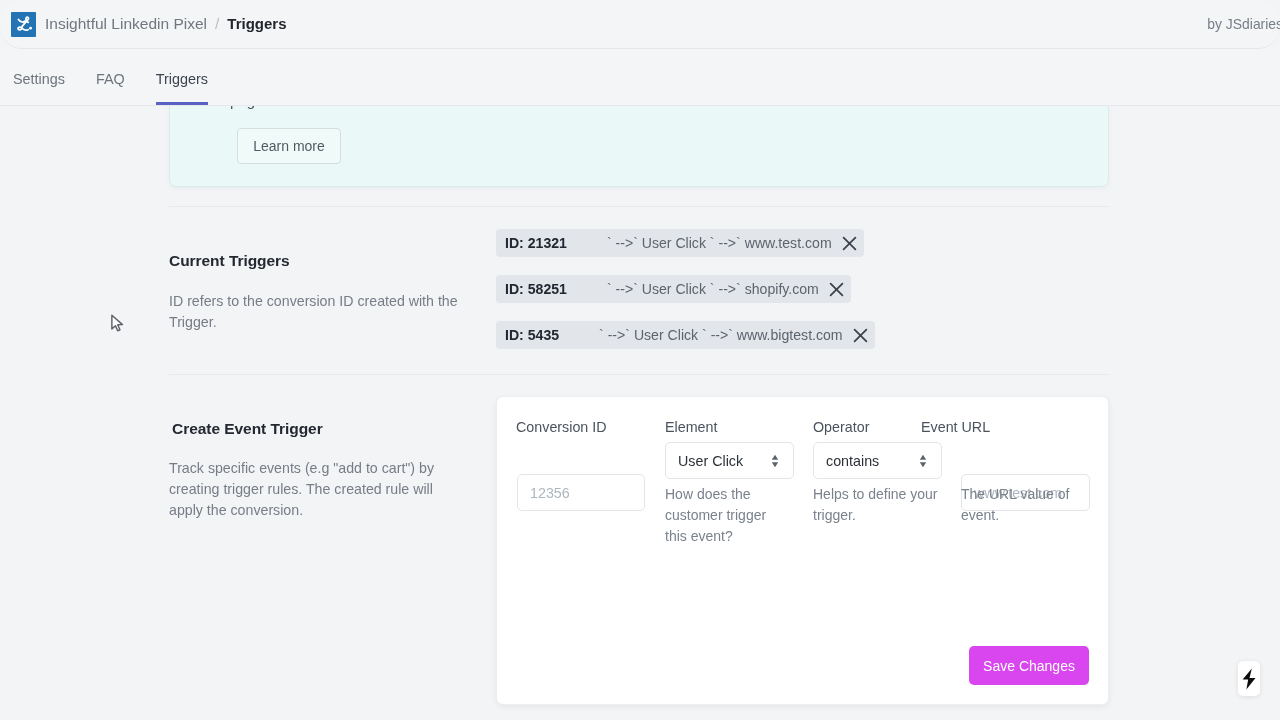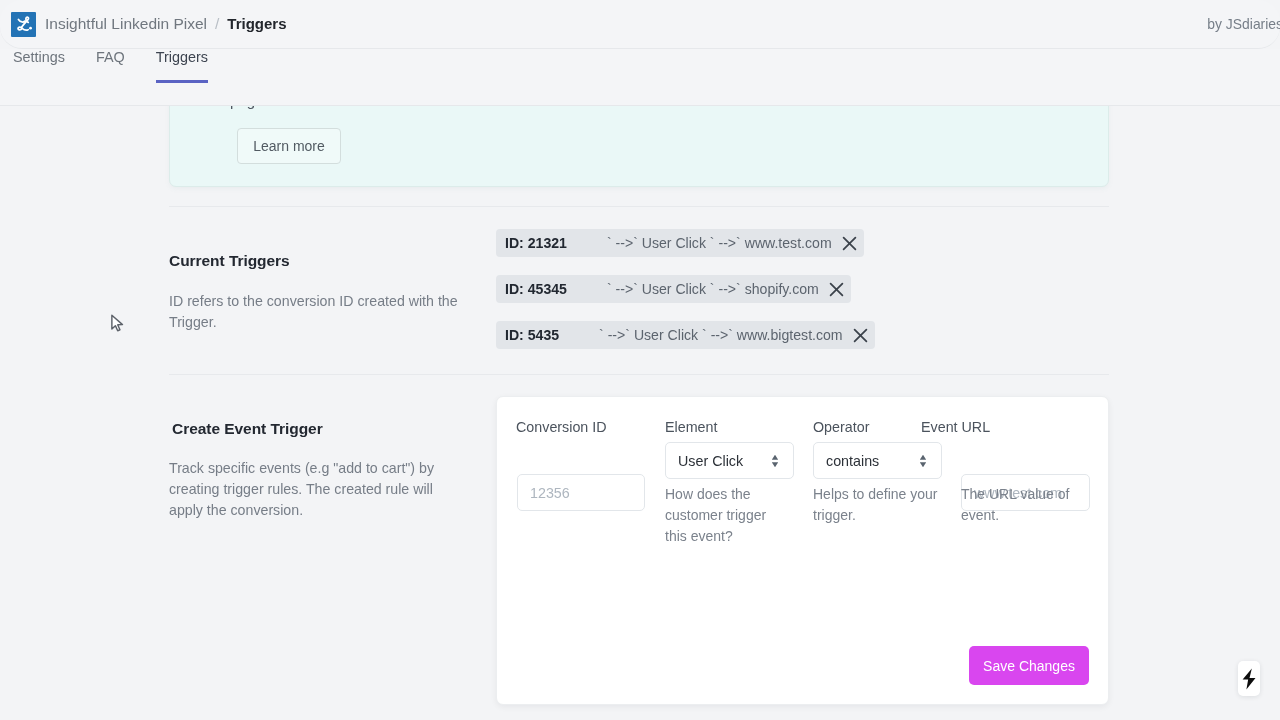--- a/index.html
+++ b/index.html
@@ -18,21 +18,21 @@
   .logo { width:25px; height:25px; background:#2373b5; border-radius:1px; flex:none;
           display:flex; align-items:center; justify-content:center; }
   .brand { margin-left:9px; font-size:15.5px; color:#70777f; letter-spacing:0px;}
   .brand .cur { color:#22262c; font-weight:700; font-size:15px; }
   .brand .sep { color:#b9bfc6; margin:0 8px 0 8px; font-weight:400;}
   .by { position:absolute; right:-3px; top:16px; font-size:13.9px; color:#767e88; white-space:nowrap; }
 
   
   .tabs { position:absolute; left:0; top:49px; width:1280px; z-index:10; height:57px;
           background:#f4f5f7; border-bottom:1px solid #e6e8eb;
-          display:flex; align-items:flex-start; padding-left:13px; }
+          display:flex; align-items:flex-end; padding-left:13px; }
   .tab { font-size:14.4px; color:#6d747c; padding: 0 0 15px 0; margin-right:0;
          border-bottom:3px solid transparent; }
   .tab.active { color:#3d4450; border-bottom-color:#5a63c3; }
   .t1 { margin-right:31px }
   .t2 { margin-right:31px }
 
   
   .content { position:absolute; left:0; top:0; width:1280px; height:720px; }
 
   .infobox { position:absolute; left:169px; top:62px; width:940px; height:125px;
@@ -125,21 +125,21 @@
     <b>ID: 21321</b>
       <span class="arrow">` --&gt;` User Click ` --&gt;` www.test.com</span>
     <span class="xbtn">
       <svg width="15" height="15" viewBox="0 0 15 15">
           <path d="M1.6 1.6 L13.4 13.4 M13.4 1.6 L1.6 13.4" stroke="#3b424b" stroke-width="1.75" stroke-linecap="round"></path>
         </svg>
     </span>
   </div>
 
   <div class="pill" style="left:496px; top:275px">
-    <b>ID: 45345</b>
+    <b>ID: 58251</b>
       <span class="arrow">` --&gt;` User Click ` --&gt;` shopify.com</span>
     <span class="xbtn">
       <svg width="15" height="15" viewBox="0 0 15 15">
           <path d="M1.6 1.6 L13.4 13.4 M13.4 1.6 L1.6 13.4" stroke="#3b424b" stroke-width="1.75" stroke-linecap="round"></path>
         </svg>
     </span>
   </div>
 
   <div class="pill" style="left:496px; top:321px">
     <b>ID: 5435</b>

